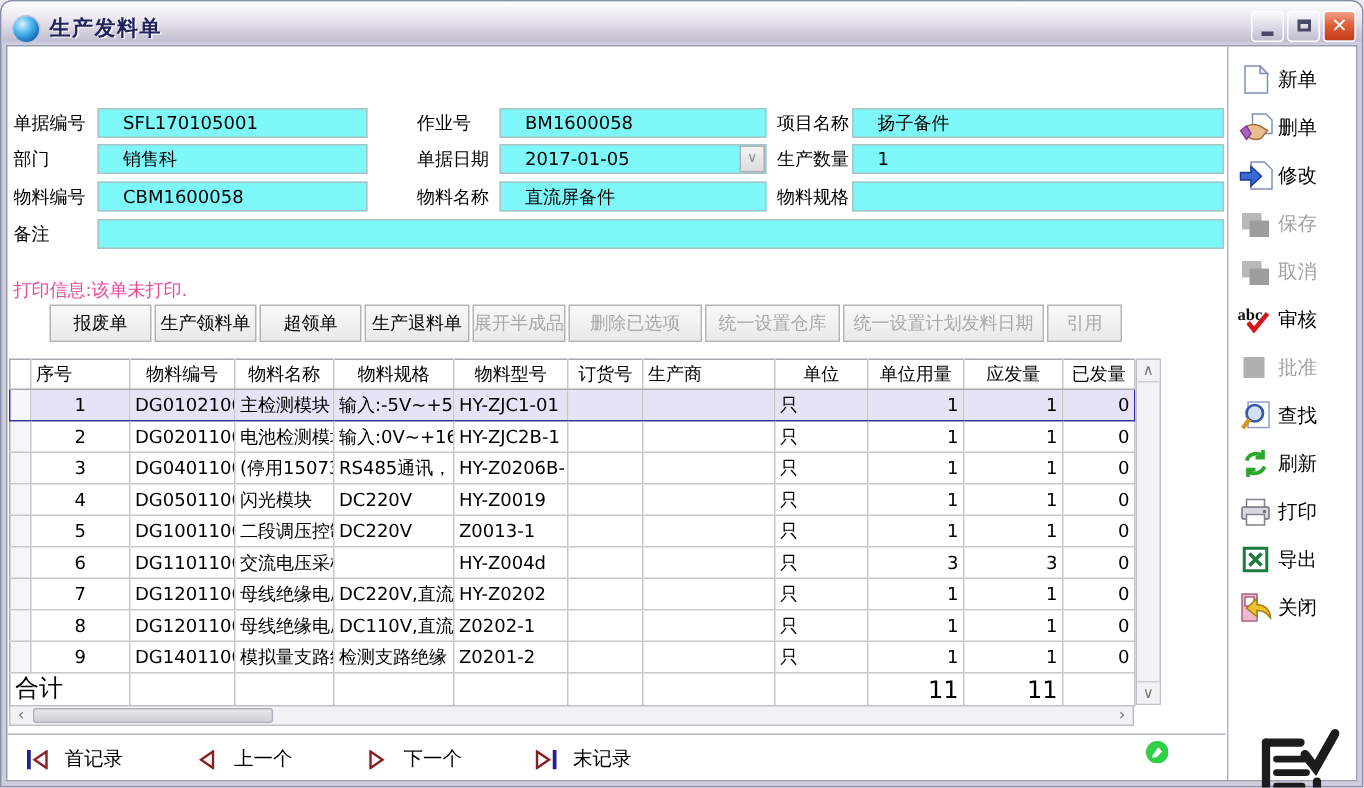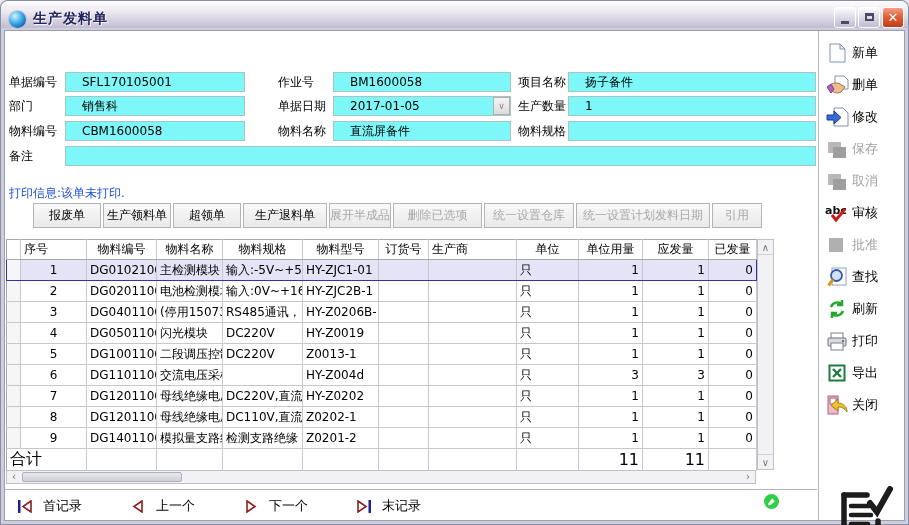--- a/index.html
+++ b/index.html
@@ -24,38 +24,38 @@
   .win-btn.close { background:linear-gradient(180deg,#f2a088,#e06038 45%,#c33a18);
     color:#fff; font-weight:bold; font-size:13px; }
   .glyph-min { display:inline-block; width:8px; height:3px; background:#4a4a66; margin-top:13px; }
   .glyph-max { display:inline-block; width:9px; height:8px; border:2px solid #4a4a66; border-top-width:3px; margin-top:5px; }
 
   
   .inner { position:absolute; left:4px; top:30px; width:901px; height:491px;
     background:#fff; border:1px solid #9aa0b0; }
   .main { position:absolute; left:0; top:0; width:812px; height:489px; }
   .sidebar { position:absolute; left:813px; top:0; width:86px; height:489px;
-    border-left:1px solid #b8b8c4; padding-top:9px; }
+    border-left:1px solid #b8b8c4; padding-top:9px;font-family:Liberation Serif, serif; }
 
   
   .f-label { position:absolute; font-size:12px; color:#000; height:20px; line-height:20px; }
   .f-field { position:absolute; height:20px; background:#7df7f7; border:1px solid #a8c4c4;
     font-size:12px; color:#000; padding:0 16px; font-family:inherit; }
   .combo-btn { position:absolute; width:17px; height:18px; background:linear-gradient(#f4f4f4,#dcdcdc);
     border:1px solid #b0b0b0; color:#888; font-size:9px; line-height:17px; text-align:center; cursor:pointer; }
 
-  .print-info { position:absolute; left:4px; top:154px; font-size:12px; color:#1d4ed8; }
+  .print-info { position:absolute; left:4px; top:154px; font-size:12px; color:#ec4899; }
 
   
   .act-row { position:absolute; left:28px; top:172px; display:flex; }
   .act-btn { height:25px; margin-right:2px; background:linear-gradient(#f9f9f9,#e9e9e9);
     border:1px solid #b4b4b4; font-size:12px; color:#000; font-family:inherit; cursor:pointer; white-space:nowrap; overflow:hidden; }
   .act-btn.disabled { color:#a8a8a8; cursor:default; }
   .act-row .act-btn:nth-child(1){width:68px}.act-row .act-btn:nth-child(2){width:68px}
-  .act-row .act-btn:nth-child(3){width:68px}.act-row .act-btn:nth-child(4){width:84px}
+  .act-row .act-btn:nth-child(3){width:68px}.act-row .act-btn:nth-child(4){width:70px}
   .act-row .act-btn:nth-child(5){width:62px}.act-row .act-btn:nth-child(6){width:89px}
   .act-row .act-btn:nth-child(7){width:90px}.act-row .act-btn:nth-child(8){width:134px}
   .act-row .act-btn:nth-child(9){width:50px}
 
   
   .grid-wrap { position:absolute; left:1px; top:208px; }
   table.grid { border-collapse:collapse; table-layout:fixed; width:750px;
     border:1px solid #a8a8b0; background:#fff;padding-left:25px; }
   .grid th { height:20px; font-size:12px; font-weight:normal; color:#000;
     border-right:1px solid #c8c8cc; border-bottom:1px solid #a8a8b0; white-space:nowrap; overflow:hidden; padding:0 3px; background:#fff; }

